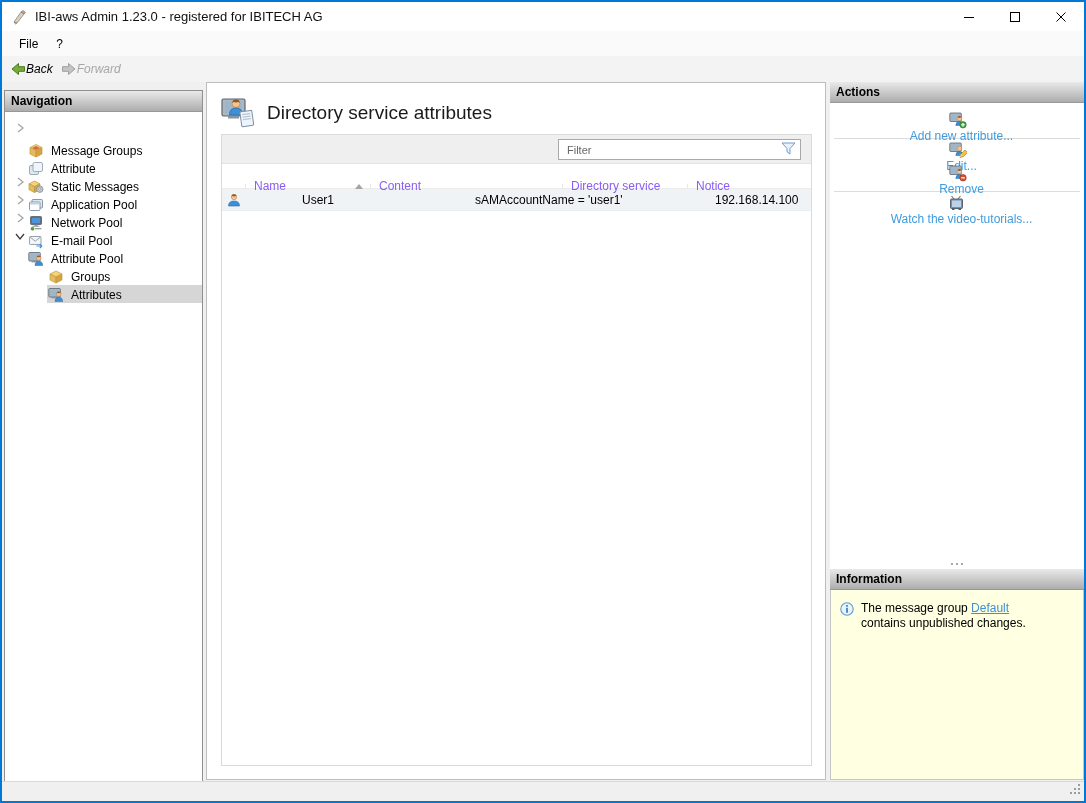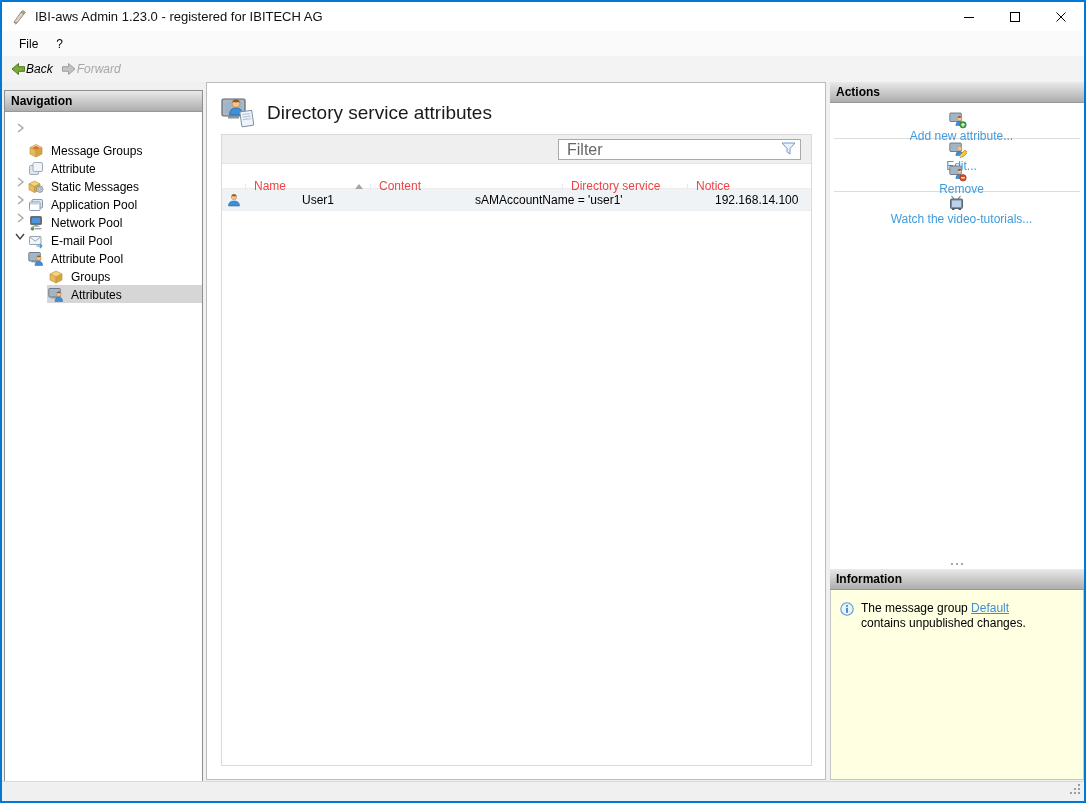--- a/index.html
+++ b/index.html
@@ -40,25 +40,25 @@
   .row-body{display:flex;align-items:flex-end;flex:1;height:18px;margin-top:44px;}
   .tree-item.selected .row-body{background:#d6d6d6;}
   .ticon{width:16px;height:16px;margin:0 4px 0 1px;display:flex;align-items:center;justify-content:center;}
   .tlabel{padding:1px 3px;white-space:nowrap;}
   
   .content-header{display:flex;align-items:center;padding:10px 0 0 14px;height:50px;}
   .content-title{font-size:19px;color:#1a1a1a;margin-left:12px;}
   .table-wrap{position:absolute;left:14px;top:51px;width:591px;height:632px;border:1px solid #dadada;background:#fff;}
   .filter-bar{height:29px;background:#efefef;border-bottom:1px solid #e3e3e3;position:relative;}
   .filter-input{position:absolute;right:10px;top:4px;width:243px;height:21px;border:1px solid #a9a9a9;background:#fff;
-    font-family:"Liberation Sans",sans-serif;font-size:16px;color:#333;padding:0 26px 0 8px;outline:none;}
+    font-family:"Liberation Sans",sans-serif;font-size:11px;color:#333;padding:0 26px 0 8px;outline:none;}
   .filter-input::placeholder{color:#666;opacity:1;}
   .funnel{position:absolute;right:15px;top:7px;}
   .thead{display:flex;height:25px;align-items:stretch;border-bottom:1px solid #ececec;background:#fff;}
-  .th{display:flex;align-items:center;padding-left:8px;border-right:1px solid #e8e8e8;color:#ef4444;margin-top:20px;}
+  .th{display:flex;align-items:center;padding-left:8px;border-right:1px solid #e8e8e8;color:#8b5cf6;margin-top:20px;}
   .c-icon{width:24px;flex:0 0 24px;padding-left:0;justify-content:center;}
   .c-name{width:125px;flex:0 0 125px;}
   .c-content{width:192px;flex:0 0 192px;}
   .c-ds{width:125px;flex:0 0 125px;}
   .c-notice{flex:1;border-right:none;}
   .th.c-name{justify-content:space-between;padding-right:7px;}
   .sort-asc{width:0;height:0;border-left:4px solid transparent;border-right:4px solid transparent;border-bottom:5px solid #a5a5a5;}
   .trow{display:flex;height:22px;align-items:stretch;background:#f0f3f6;border-bottom:1px solid #eceff2;gap:48px;}
   .td{display:flex;align-items:center;padding-left:8px;}
   .td.c-icon{padding-left:0;justify-content:center;}

